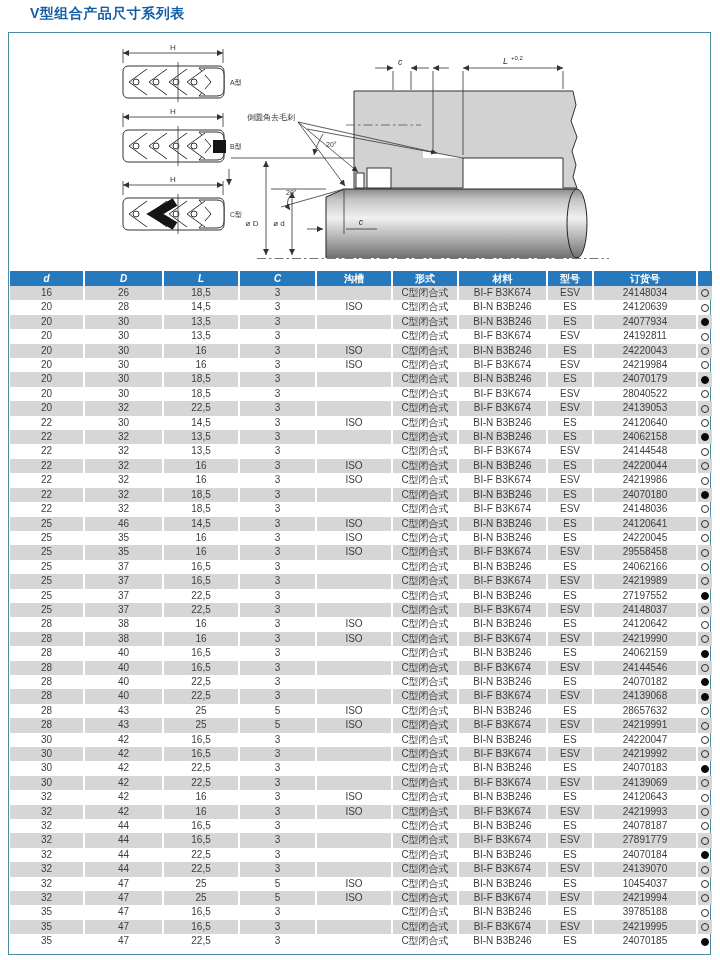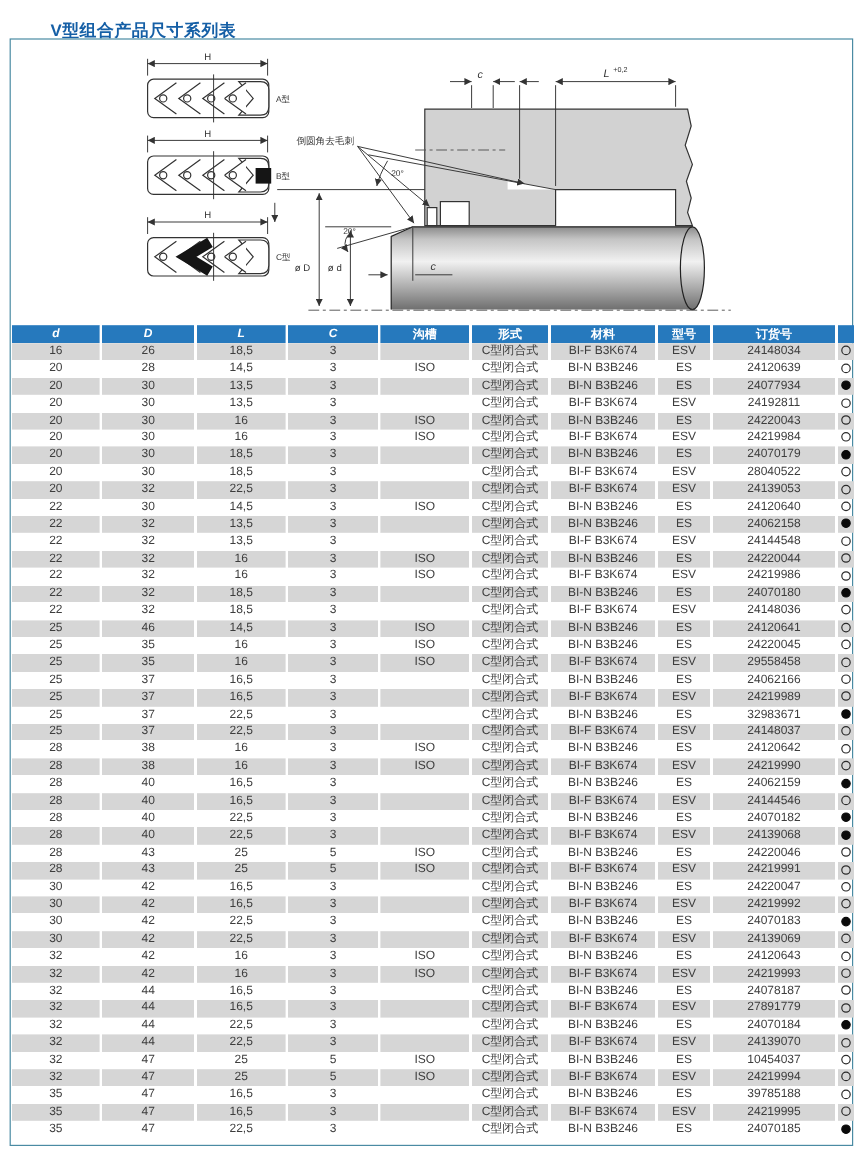--- a/index.html
+++ b/index.html
@@ -1,19 +1,19 @@
 <!DOCTYPE html>
 <html><head>
 <meta charset="utf-8">
 <style>
   html,body{margin:0;padding:0}
   body{width:720px;height:960px;position:relative;background:#fff;
        font-family:"Liberation Sans",sans-serif;overflow:hidden}
   .title{position:absolute;left:30px;top:5px;font-size:14px;font-weight:bold;
-         color:#155fa6;letter-spacing:.5px;margin:12px}
+         color:#155fa6;letter-spacing:.5px;margin:0}
   .sheet{position:absolute;left:8px;top:32px;width:703px;height:923px;
          border:1px solid #4a8ba3;background:#fff;box-sizing:border-box}
   svg.fig{position:absolute;left:0;top:0;display:block}
   
   .white{fill:#fff;stroke:#333;stroke-width:1}
   .gray{fill:#d2d2d2;stroke:#333;stroke-width:1}
   .thin{stroke:#333;stroke-width:.8;fill:none}
   .cl{stroke:#555;stroke-width:.8;stroke-dasharray:9 3 2.5 3;fill:none}
   .shaft{fill:url(#gshaft);stroke:#222;stroke-width:1}
   .lbl{font-size:8px;fill:#333}
@@ -455,21 +455,21 @@
         </tr>
         <tr>
           <td>25</td>
           <td>37</td>
           <td>22,5</td>
           <td>3</td>
           <td></td>
           <td>C型闭合式</td>
           <td>BI-N B3B246</td>
           <td>ES</td>
-          <td>32983671</td>
+          <td>27197552</td>
           <td><span class="dot filled"></span></td>
         </tr>
         <tr>
           <td>25</td>
           <td>37</td>
           <td>22,5</td>
           <td>3</td>
           <td></td>
           <td>C型闭合式</td>
           <td>BI-F B3K674</td>
@@ -551,21 +551,21 @@
         </tr>
         <tr>
           <td>28</td>
           <td>43</td>
           <td>25</td>
           <td>5</td>
           <td>ISO</td>
           <td>C型闭合式</td>
           <td>BI-N B3B246</td>
           <td>ES</td>
-          <td>24220046</td>
+          <td>28657632</td>
           <td><span class="dot"></span></td>
         </tr>
         <tr>
           <td>28</td>
           <td>43</td>
           <td>25</td>
           <td>5</td>
           <td>ISO</td>
           <td>C型闭合式</td>
           <td>BI-F B3K674</td>

